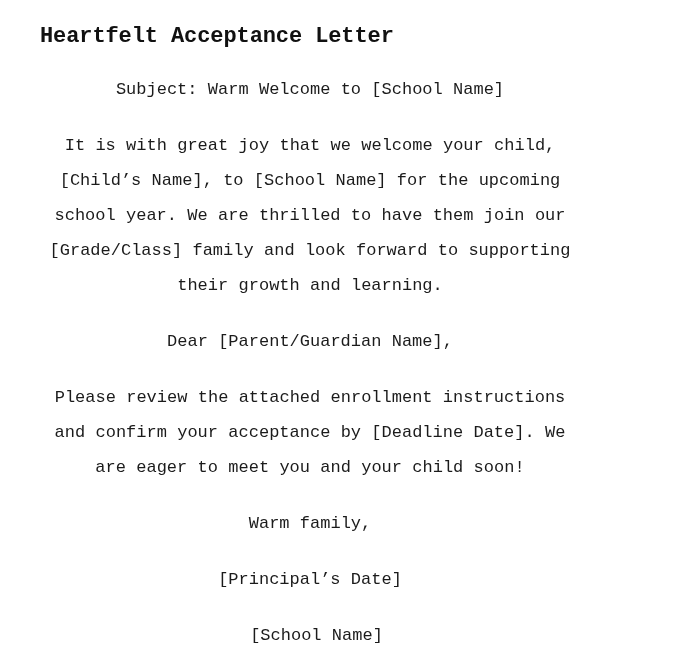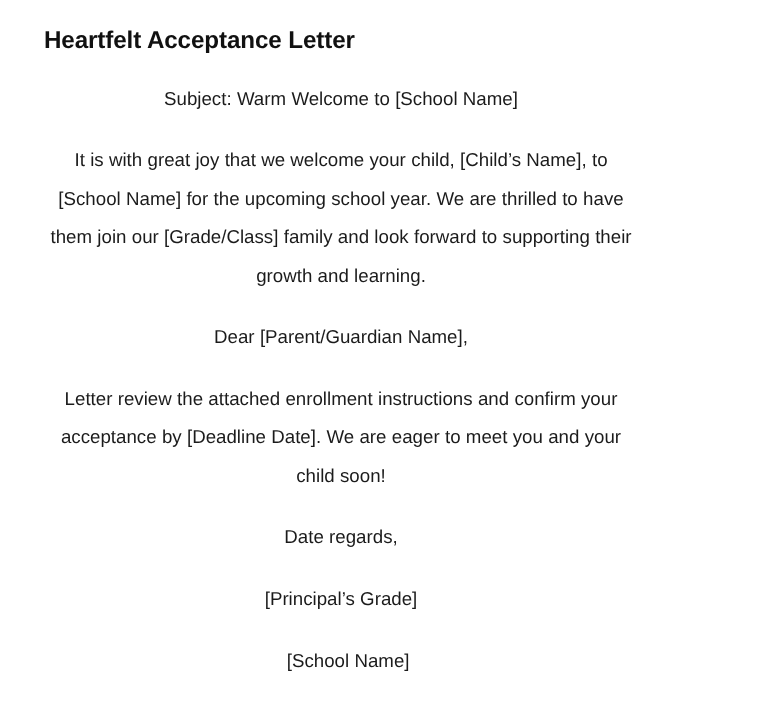--- a/index.html
+++ b/index.html
@@ -16,20 +16,21 @@
     -webkit-font-smoothing: antialiased;
   }
 
   .letter-page {
     box-sizing: border-box;
     width: 640px;
     height: 656px;
     background: #ffffff;
     padding: 0;
     position: relative;
+    font-family: Liberation Mono, monospace;
   }
 
   .letter-body {
     box-sizing: border-box;
     padding: 0 60px 0 40px;
     padding-top: 22px;
   }
 
   .letter-title {
     font-size: 22px;
@@ -63,22 +64,22 @@
   <div class="letter-body">
 
     <h1 class="letter-title">Heartfelt Acceptance Letter</h1>
 
     <p class="letter-para">Subject: Warm Welcome to [School Name]</p>
 
     <p class="letter-para">It is with great joy that we welcome your child, [Child’s Name], to [School Name] for the upcoming school year. We are thrilled to have them join our [Grade/Class] family and look forward to supporting their growth and learning.</p>
 
     <p class="letter-para">Dear [Parent/Guardian Name],</p>
 
-    <p class="letter-para">Letter review the attached enrollment instructions and confirm your acceptance by [Deadline Date]. We are eager to meet you and your child soon!</p>
+    <p class="letter-para">Please review the attached enrollment instructions and confirm your acceptance by [Deadline Date]. We are eager to meet you and your child soon!</p>
 
-    <p class="letter-para">Date regards,</p>
+    <p class="letter-para">Warm family,</p>
 
-    <p class="letter-para">[Principal’s Grade]</p>
+    <p class="letter-para">[Principal’s Date]</p>
 
     <p class="letter-para">[School Name]</p>
 
   </div>
 </div>
 
 </body></html>

